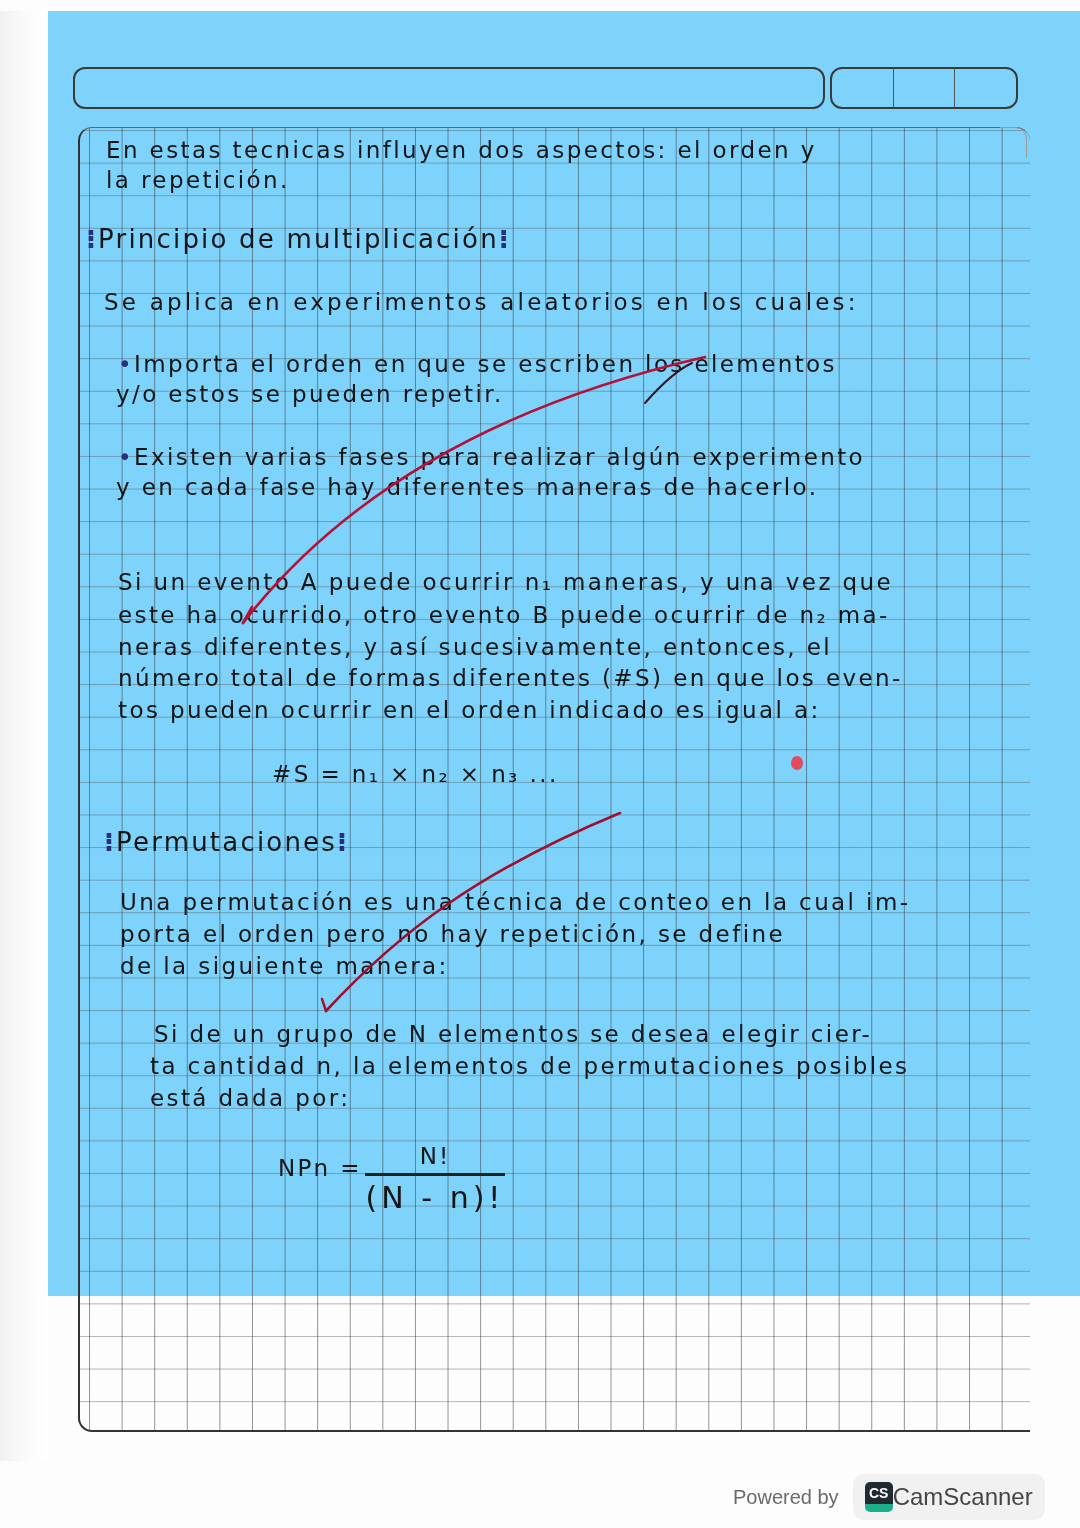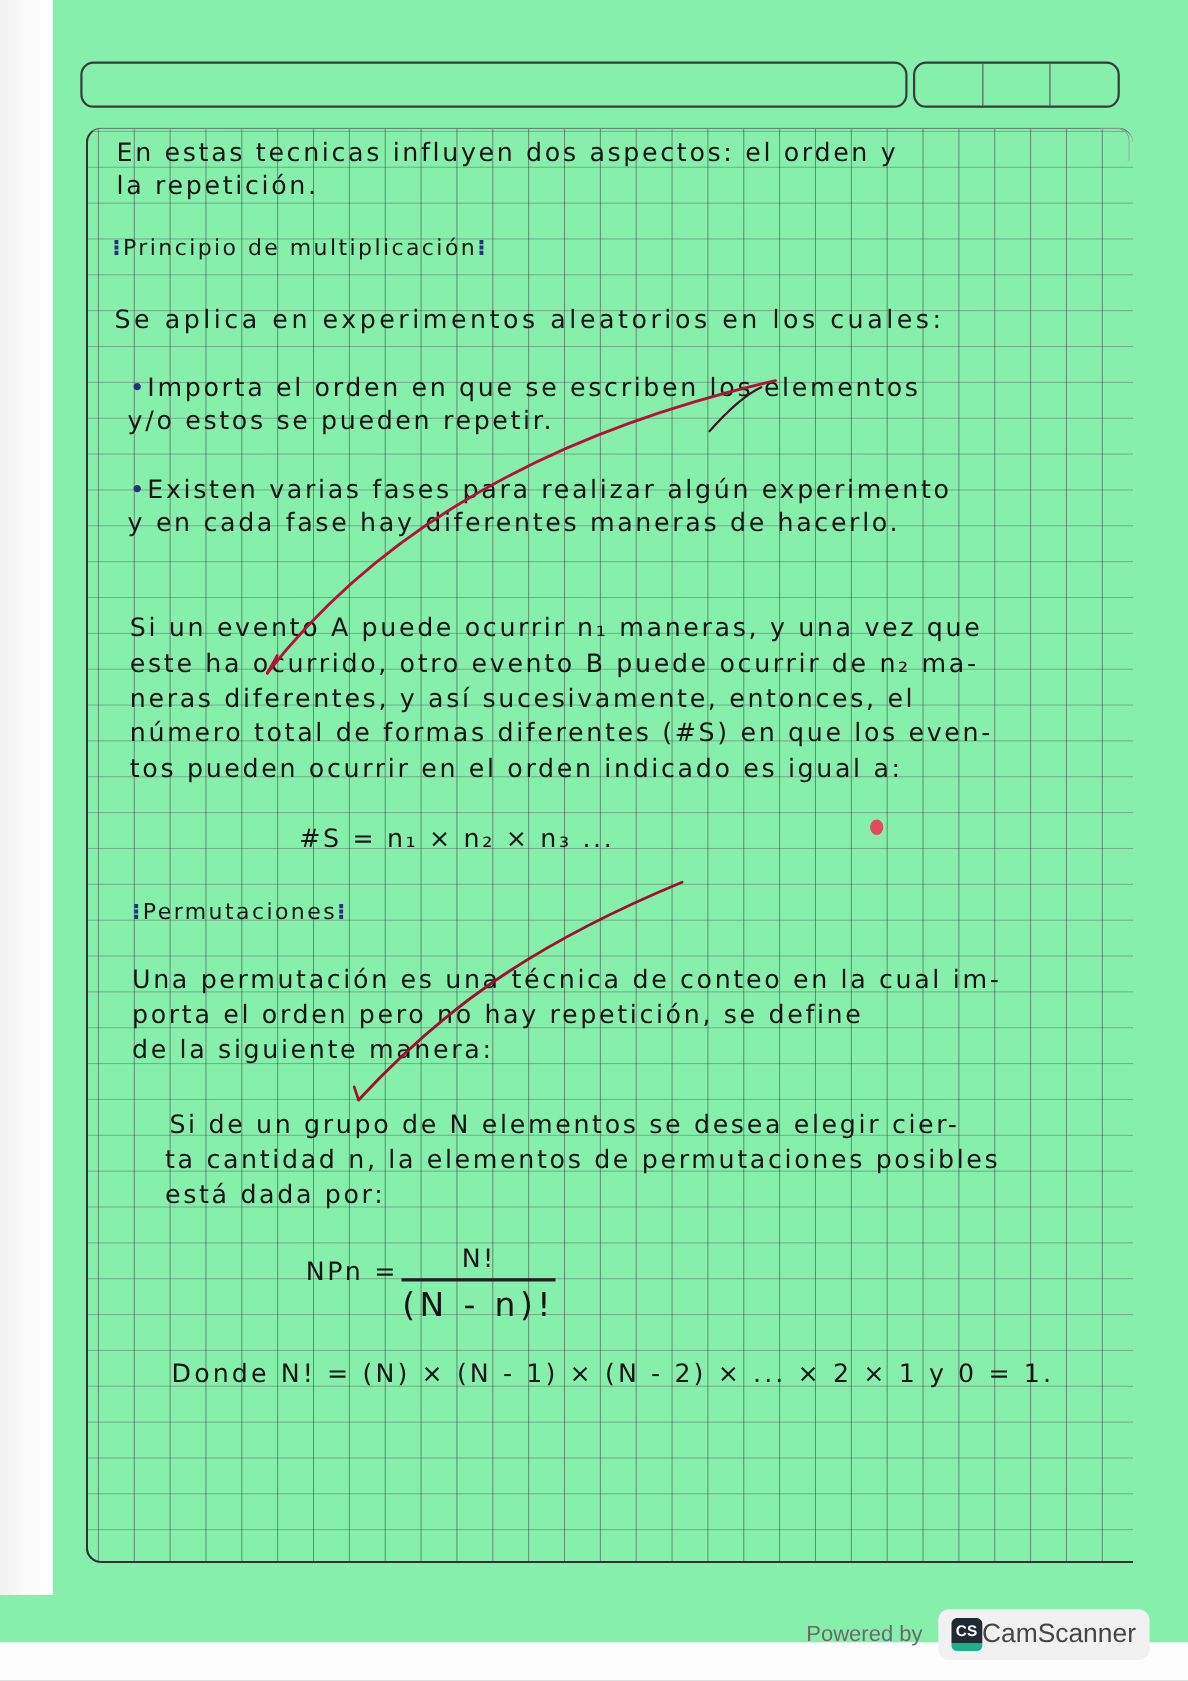--- a/index.html
+++ b/index.html
@@ -9,24 +9,24 @@
     body {
       width: 1080px;
       height: 1528px;
       background: #fdfdfd;
       position: relative;
       overflow: hidden;
       font-family: "DejaVu Sans", sans-serif;
     }
     .scan-page {
       position: absolute;
-      left: 0; top: 0;
+      left: 0; top: 11px;
       width: 1080px;
-      height: 1493px;
-      background: #86efac;
+      height: 1285px;
+      background: #7dd3fc;
     }
     .scan-edge-shadow {
       position: absolute;
       left: 0; top: 0;
       width: 48px;
       height: 1450px;
       background: linear-gradient(to right, #f2f2f2, #fbfbfb 60%, #ffffff);
     }
     
     .header-title-box {
@@ -83,23 +83,22 @@
       font-family: "DejaVu Sans", sans-serif;
       color: #151515;
       font-size: 23px;
       letter-spacing: 2.4px;
       white-space: nowrap;
       line-height: 1;
       font-weight: 400;
     }
     .hw.wide { letter-spacing: 3.2px; }
     .hw.heading {
-      font-size: 20px;
+      font-size: 26px;
       letter-spacing: 2.2px;
-      margin-left: 16px;
     }
     .deco {
       color: #2a2f7a;
       font-weight: bold;
     }
     .bullet-dot {
       color: #2a2f7a;
     }
 
     
@@ -244,21 +243,20 @@
   <div class="hw" style="left:150px; top:1044px;">ta cantidad n, la elementos de permutaciones posibles</div>
   <div class="hw" style="left:150px; top:1076px;">está dada por:</div>
 
   <div class="hw" style="left:278px; top:1146px;">NPn =</div>
   <div class="fraction">
     <div class="frac-num">N!</div>
     <div class="frac-bar"></div>
     <div class="frac-den">(N - n)!</div>
   </div>
 
-  <div class="hw" style="left:156px; top:1238px; letter-spacing:2.8px;">Donde N! = (N) × (N - 1) × (N - 2) × ... × 2 × 1 y 0 = 1.</div>
 
   <svg class="strokes" viewBox="0 0 1080 1528">
     <path d="M243 612 C 330 500, 470 400, 705 346" fill="none" stroke="#b5123a" stroke-width="2.6" stroke-linecap="round"></path>
     <path d="M243 612 L 252 596" fill="none" stroke="#b5123a" stroke-width="2.6" stroke-linecap="round"></path>
     <path d="M645 392 C 660 375, 675 360, 692 352" fill="none" stroke="#3a1420" stroke-width="2" stroke-linecap="round"></path>
     <path d="M326 1000 C 400 920, 480 860, 620 802" fill="none" stroke="#a0102e" stroke-width="2.6" stroke-linecap="round"></path>
     <path d="M326 1000 L 322 988" fill="none" stroke="#a0102e" stroke-width="2.4" stroke-linecap="round"></path>
   </svg>
 
   <div class="watermark">

